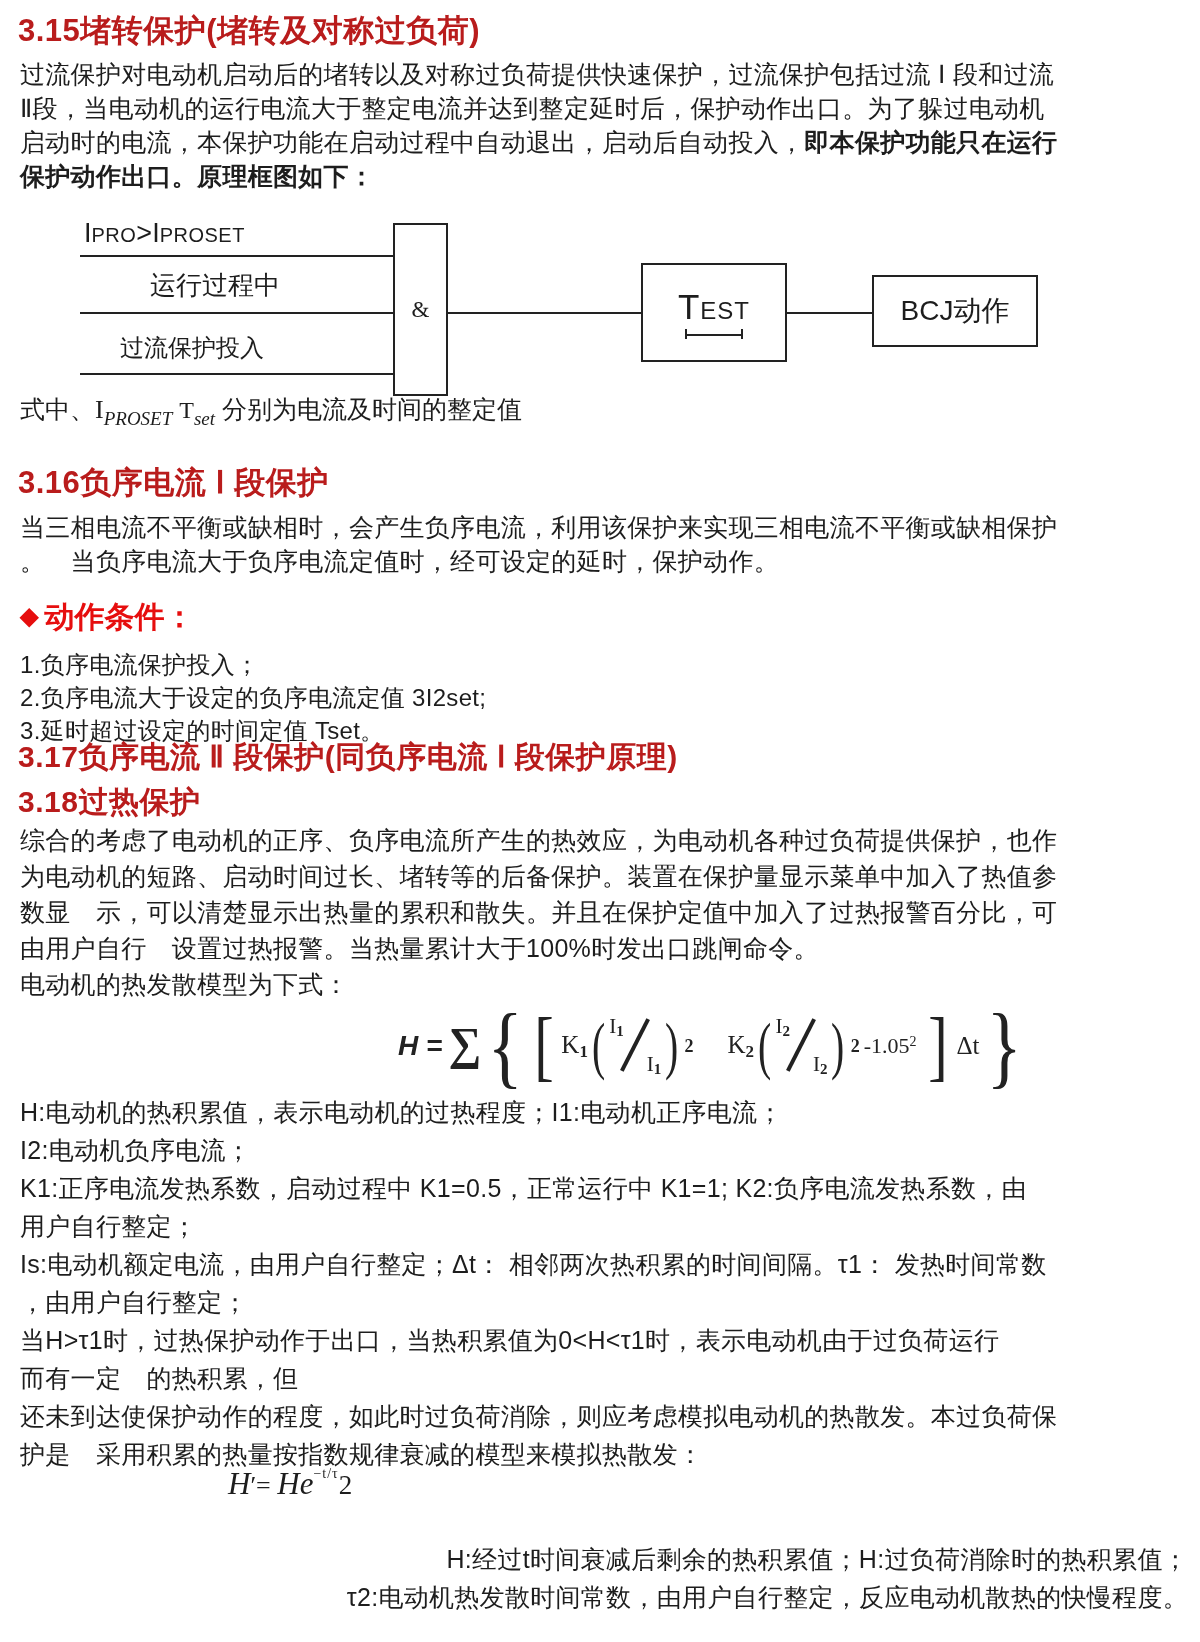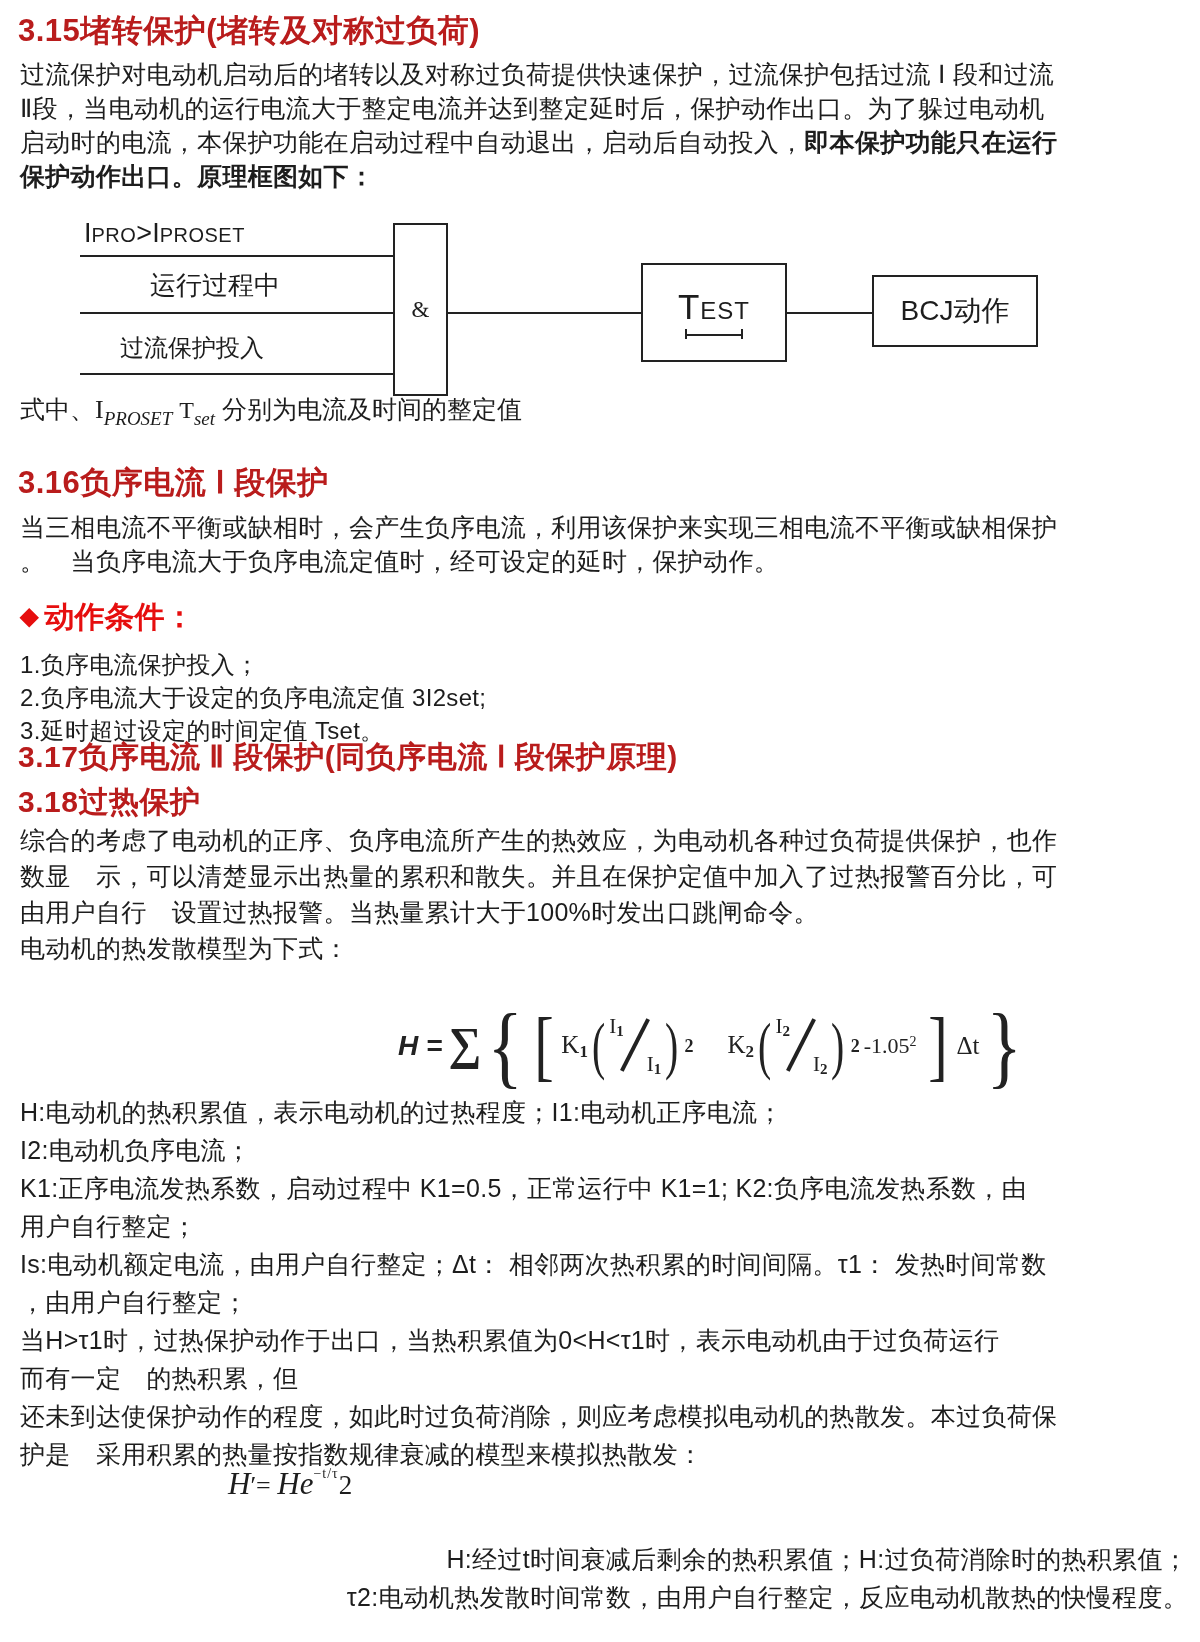--- a/index.html
+++ b/index.html
@@ -127,20 +127,21 @@
     <div class="ln">1.负序电流保护投入；</div>
     <div class="ln">2.负序电流大于设定的负序电流定值 3I2set;</div>
     <div class="ln">3.延时超过设定的时间定值 Tset。</div>
   </div>
 
   <div class="h-red" style="top:737px;font-size:30px;">3.17负序电流 Ⅱ 段保护(同负序电流 Ⅰ 段保护原理)</div>
   <div class="h-red" style="top:782px;font-size:30px;">3.18过热保护</div>
 
   <div class="para" style="top:822px;">
     <div class="ln" style="line-height:36px;">综合的考虑了电动机的正序、负序电流所产生的热效应，为电动机各种过负荷提供保护，也作</div>
+    <div class="ln" style="line-height:36px;">为电动机的短路、启动时间过长、堵转等的后备保护。装置在保护量显示菜单中加入了热值参</div>
     <div class="ln" style="line-height:36px;">数显　示，可以清楚显示出热量的累积和散失。并且在保护定值中加入了过热报警百分比，可</div>
     <div class="ln" style="line-height:36px;">由用户自行　设置过热报警。当热量累计大于100%时发出口跳闸命令。</div>
     <div class="ln" style="line-height:36px;">电动机的热发散模型为下式：</div>
   </div>
 
   <div class="formula1">
     <span class="f-heq"><span>H</span> <span>=</span></span>
     <span class="f-sum">∑</span>
     <span class="f-brace">{</span>
     <span class="f-bracket">[</span>

